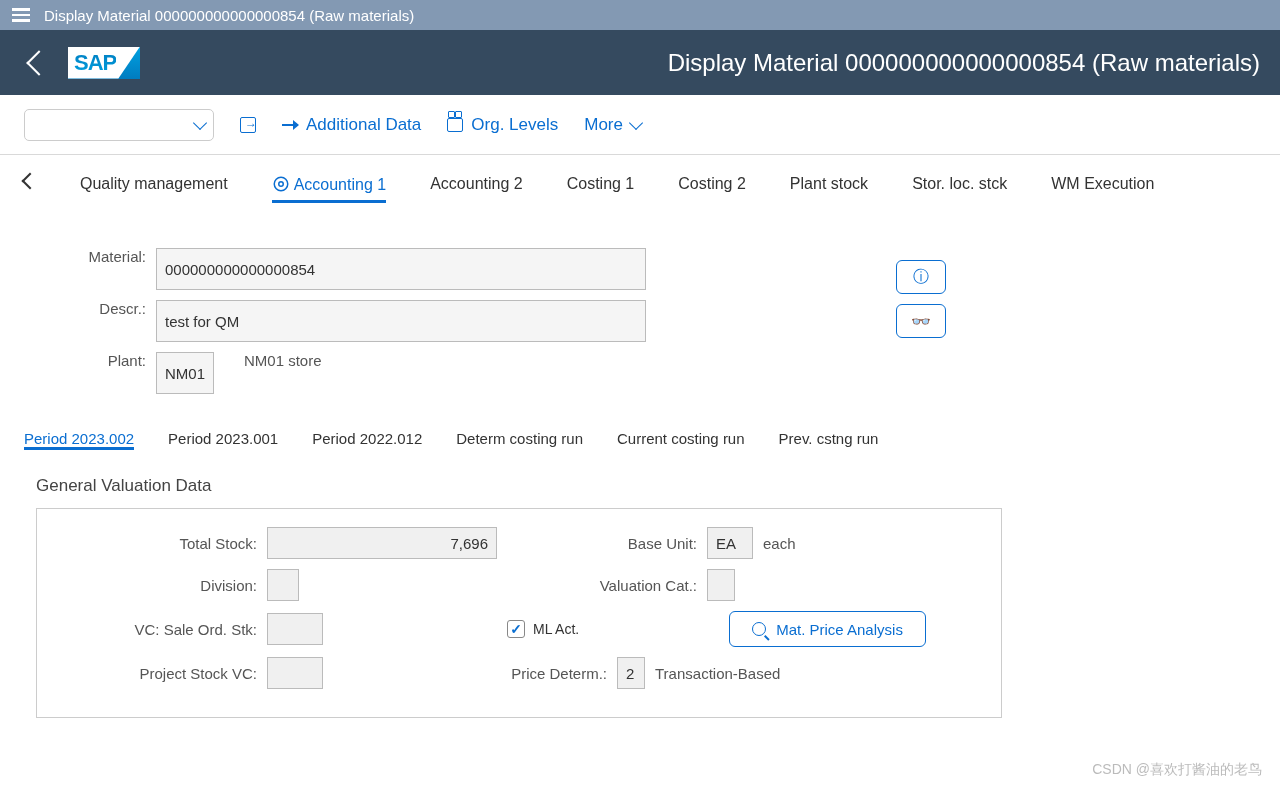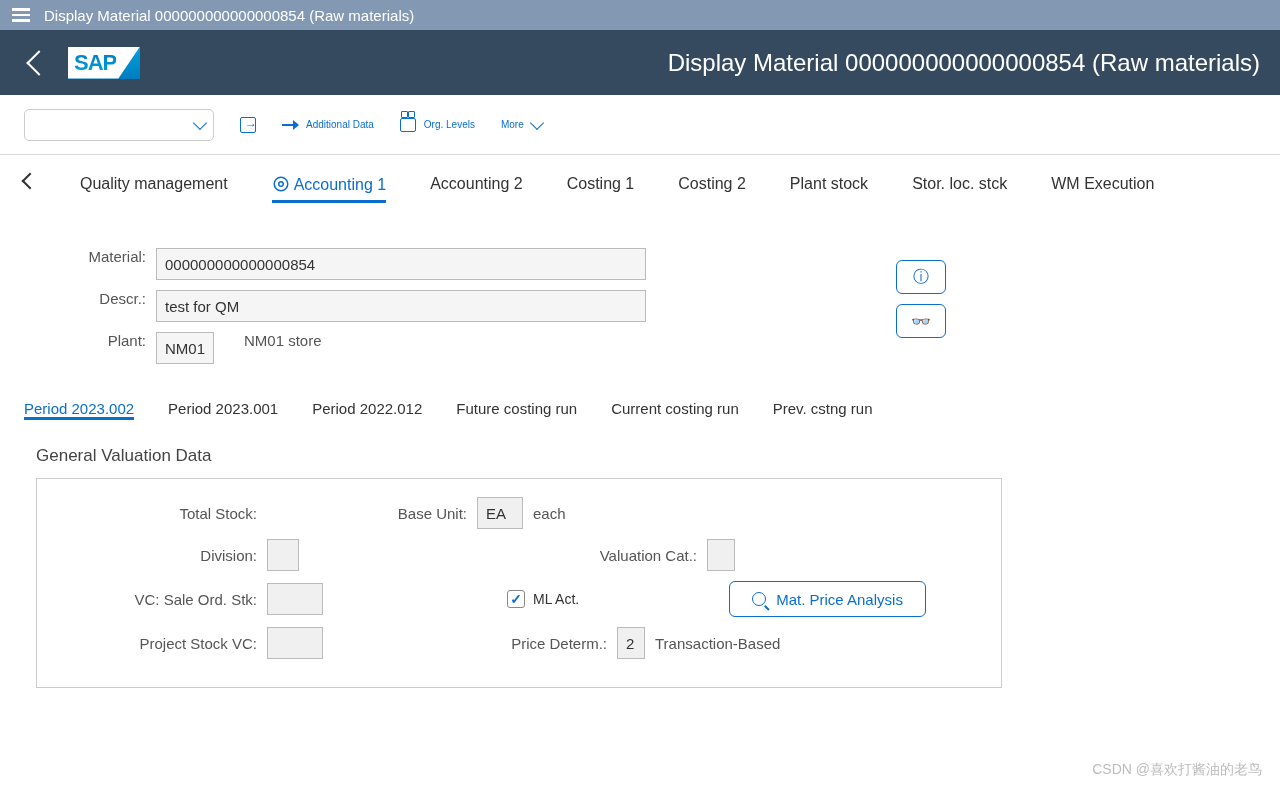--- a/index.html
+++ b/index.html
@@ -9,21 +9,21 @@
 .hamburger { display: inline-flex; flex-direction: column; gap: 3px; margin-right: 14px; cursor: pointer; }
 .hamburger span { width: 18px; height: 2.5px; background: #fff; }
 
 .headerbar { background: #354a5f; color: #fff; height: 65px; display: flex; align-items: center; padding: 0 20px; }
 .back-btn { width: 18px; height: 18px; border-left: 2.5px solid #fff; border-bottom: 2.5px solid #fff; transform: rotate(45deg); margin: 0 20px 0 10px; cursor: pointer; }
 .sap-logo { background: #fff; color: #0a0a0a; padding: 3px 0; font-weight: bold; font-size: 22px; width: 72px; position: relative; clip-path: polygon(0 0, 100% 0, 70% 100%, 0 100%); text-align: left; }
 .sap-logo span { background: linear-gradient(#007cc0, #00a1e0); -webkit-background-clip: text; color: transparent; padding-left: 6px; font-family: Arial Black, sans-serif; letter-spacing: -1px; }
 .sap-logo-wrap { background: linear-gradient(#00a1e0, #007cc0); padding: 0; }
 .header-title { margin-left: auto; font-size: 24px; white-space: nowrap; }
 
-.toolbar { height: 60px; border-bottom: 1px solid #d9d9d9; display: flex; align-items: center; padding: 0 24px; gap: 26px; color: #0a6ed1; font-size: 10px; }
+.toolbar { height: 60px; border-bottom: 1px solid #d9d9d9; display: flex; align-items: center; padding: 0 24px; gap: 26px; color: #0a6ed1; font-size: 17px; }
 .dropdown-empty { width: 190px; height: 32px; border: 1px solid #ccc; border-radius: 5px; display: flex; align-items: center; justify-content: flex-end; padding: 0 8px; }
 .chev-down { width: 10px; height: 10px; border-right: 1.5px solid #0a6ed1; border-bottom: 1.5px solid #0a6ed1; transform: rotate(45deg); margin-bottom: 4px; }
 .tb-item { display: flex; align-items: center; gap: 8px; cursor: pointer; }
 .arrow-right { width: 16px; height: 2px; background: #0a6ed1; position: relative; }
 .arrow-right::after { content: ''; position: absolute; right: -1px; top: -4px; border-left: 6px solid #0a6ed1; border-top: 5px solid transparent; border-bottom: 5px solid transparent; }
 .org-icon { width: 16px; height: 14px; border: 1.5px solid #0a6ed1; border-radius: 2px; position: relative; }
 .org-icon::before, .org-icon::after { content: ''; position: absolute; width: 5px; height: 5px; border: 1.5px solid #0a6ed1; border-radius: 1px; top: -8px; }
 .org-icon::before { left: 0; }
 .org-icon::after { right: 0; }
 .exit-icon { width: 16px; height: 16px; border: 1.5px solid #0a6ed1; border-radius: 2px; position: relative; }
@@ -32,21 +32,21 @@
 .tabs-row { display: flex; align-items: flex-start; padding: 20px 24px 14px; gap: 44px; font-size: 16px; color: #333; border-bottom: 1px solid transparent; }
 .tab-back { width: 12px; height: 12px; border-left: 2px solid #333; border-bottom: 2px solid #333; transform: rotate(45deg); cursor: pointer; }
 .tab { cursor: pointer; padding-bottom: 6px; }
 .tab.active { color: #0a6ed1; border-bottom: 3px solid #0a6ed1; font-weight: 500; }
 .tab.active .tab-icon { color: #0a6ed1; }
 .tab-icon { width: 18px; height: 18px; display: inline-block; vertical-align: -3px; margin-right: 4px; }
 
 .form-area { padding: 30px 24px 0 24px; }
 .form-row { display: flex; align-items: flex-start; margin-bottom: 10px; }
 .form-label { width: 132px; text-align: right; padding-right: 10px; font-size: 15px; color: #555; }
-.form-input { height: 32px; border: 1px solid #bbb; background: #f5f5f5; padding: 0 8px; font-size: 15px; color: #333; }
+.form-input { height: 42px; border: 1px solid #bbb; background: #f5f5f5; padding: 0 8px; font-size: 15px; color: #333; }
 .form-input.w-wide { width: 490px; }
 .form-input.w-sm { width: 58px; }
 .plant-text { margin-left: 30px; color: #555; font-size: 15px; }
 .side-btns { position: absolute; left: 896px; top: 260px; display: flex; flex-direction: column; gap: 10px; }
 .sq-btn { width: 50px; height: 34px; border: 1.5px solid #0a6ed1; border-radius: 6px; display: flex; align-items: center; justify-content: center; color: #0a6ed1; font-size: 16px; cursor: pointer; }
 
 .sub-tabs { display: flex; gap: 34px; padding: 26px 0 10px; font-size: 15px; }
 .sub-tab { cursor: pointer; }
 .sub-tab.active { color: #0a6ed1; border-bottom: 3px solid #0a6ed1; }
 
@@ -152,30 +152,31 @@
       </div>
     <div class="sq-btn">
         <span>👓</span>
       </div>
   </div>
 
   <div class="sub-tabs">
     <div class="sub-tab active">Period 2023.002</div>
     <div class="sub-tab">Period 2023.001</div>
     <div class="sub-tab">Period 2022.012</div>
-    <div class="sub-tab">Future costing run</div>
+    <div class="sub-tab">Determ costing run</div>
     <div class="sub-tab">Current costing run</div>
     <div class="sub-tab">Prev. cstng run</div>
   </div>
 
   <div class="section-title">General Valuation Data</div>
   <div class="section-box">
 
     <div class="grid-row">
       <div class="g-label c1">Total Stock:</div>
+      <input class="g-input num w230" readonly="" value="7,696" style="">
       <div class="spacer"></div>
       <div class="g-label c2">Base Unit:</div>
       <input class="g-input w46" readonly="" value="EA" style="">
       <span class="static-text">each</span>
     </div>
 
     <div class="grid-row">
       <div class="g-label c1">Division:</div>
       <input class="g-input w32" readonly="" value="" style="">
       <div style="width:288px"></div>

